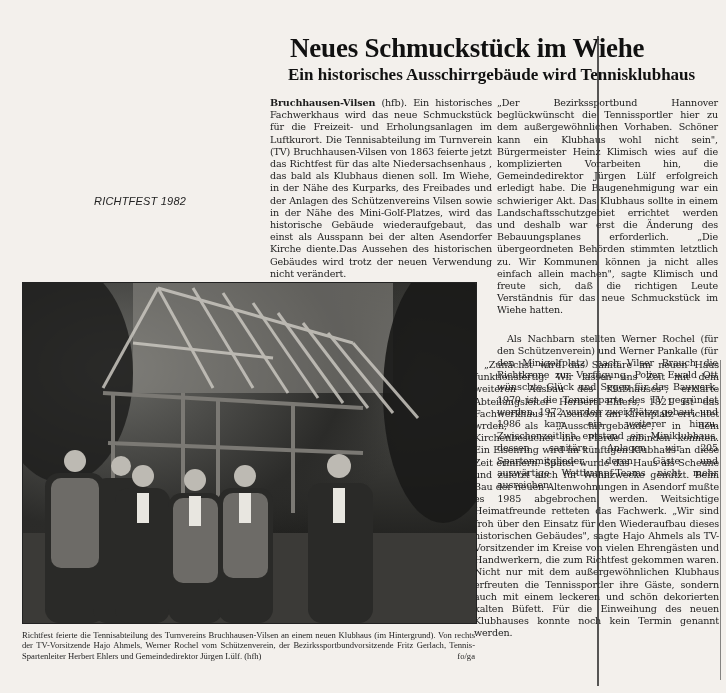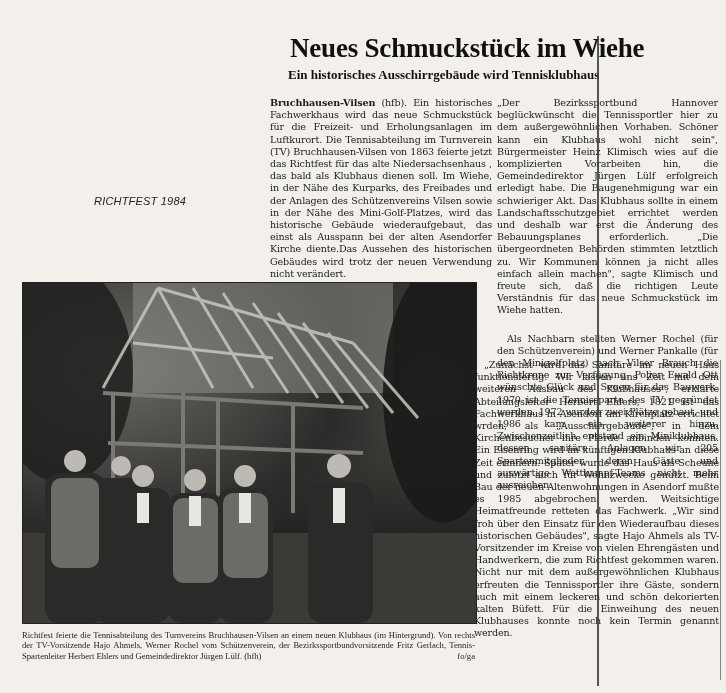--- a/index.html
+++ b/index.html
@@ -11,21 +11,21 @@
   }
   .headline {
     position:absolute; left:290px; top:33px; width:436px;
     font-family:"Liberation Serif", serif; font-weight:bold;
     font-size:27px; line-height:30px; letter-spacing:-0.2px; color:#111;
     white-space:nowrap;
   }
   .subhead {
     position:absolute; left:288px; top:65px; width:436px;
     font-family:"Liberation Serif", serif; font-weight:bold;
-    font-size:13px; line-height:20px; color:#111; white-space:nowrap;
+    font-size:17px; line-height:20px; color:#111; white-space:nowrap;
   }
   .col {
     position:absolute; font-size:9.6px; line-height:12.2px;
     text-align:justify; color:#1c1c1c;
     font-family:"DejaVu Serif", serif; letter-spacing:-0.15px;
   }
   .col p { margin:0; text-indent:10px; }
   .col p.first { text-indent:0; }
   .col p + p { margin-top:16px; }
   .dateline { font-weight:bold; }
@@ -64,21 +64,21 @@
   }
 </style>
 </head>
 <body>
 
 <div>
 
   <div class="headline">Neues Schmuckstück im Wiehe</div>
   <div class="subhead">Ein historisches Ausschirrgebäude wird Tennisklubhaus</div>
 
-  <div class="richtfest">RICHTFEST 1984</div>
+  <div class="richtfest">RICHTFEST 1982</div>
 
   <div class="col" id="col1">
     <p class="first"><span class="dateline">Bruchhausen-Vilsen</span> <span>(hfb). Ein historisches Fachwerkhaus wird das neue Schmuckstück für die Freizeit- und Erholungsanlagen im Luftkurort. Die Tennisabteilung im Turnverein (TV) Bruchhausen-Vilsen von 1863 feierte jetzt das Richtfest für das alte Niedersachsenhaus , das bald als Klubhaus dienen soll. Im Wiehe, in der Nähe des Kurparks, des Freibades und der Anlagen des Schützenvereins Vilsen sowie in der Nähe des Mini-Golf-Platzes, wird das historische Gebäude wiederaufgebaut, das einst als Ausspann bei der alten Asendorfer Kirche diente.Das Aussehen des historischen Gebäudes wird trotz der neuen Verwendung nicht verändert.</span></p>
   </div>
 
   <div class="col" id="col2">
     <p class="first">„Der Bezirkssportbund Hannover beglückwünscht die Tennissportler hier zu dem außergewöhnlichen Vorhaben. Schöner kann ein Klubhaus wohl nicht sein", Bürgermeister Heinz Klimisch wies auf die komplizierten Vorarbeiten hin, die Gemeindedirektor Jürgen Lülf erfolgreich erledigt habe. Die Baugenehmigung war ein schwieriger Akt. Das Klubhaus sollte in einem Landschaftsschutzgebiet errichtet werden und deshalb war erst die Änderung des Bebauungsplanes erforderlich. „Die übergeordneten Behörden stimmten letztlich zu. Wir Kommunen können ja nicht alles einfach allein machen", sagte Klimisch und freute sich, daß die richtigen Leute Verständnis für das neue Schmuckstück im Wiehe hatten.</p>
     <p>Als Nachbarn stellten Werner Rochel (für den Schützenverein) und Werner Pankalle (für den Minigolfplatz) nach Vilser Brauch die Richtkrone zur Verfügung. Polier Ewald Ott wünschte Glück und Segen für das Bauwerk. 1970 ist die Tennissparte des TV gegründet worden. 1972 wurden zwei Plätze gebaut, und 1986 kam ein weiterer hinzu. Zwischenzeitlich entstand ein Miniklubhaus, dessen sanitäre Anlagen wir 205 Spartenmitglieder, deren Gäste und auswärtige Wettkampf-Teams nicht mehr ausreichen.</p>
   </div>
 

